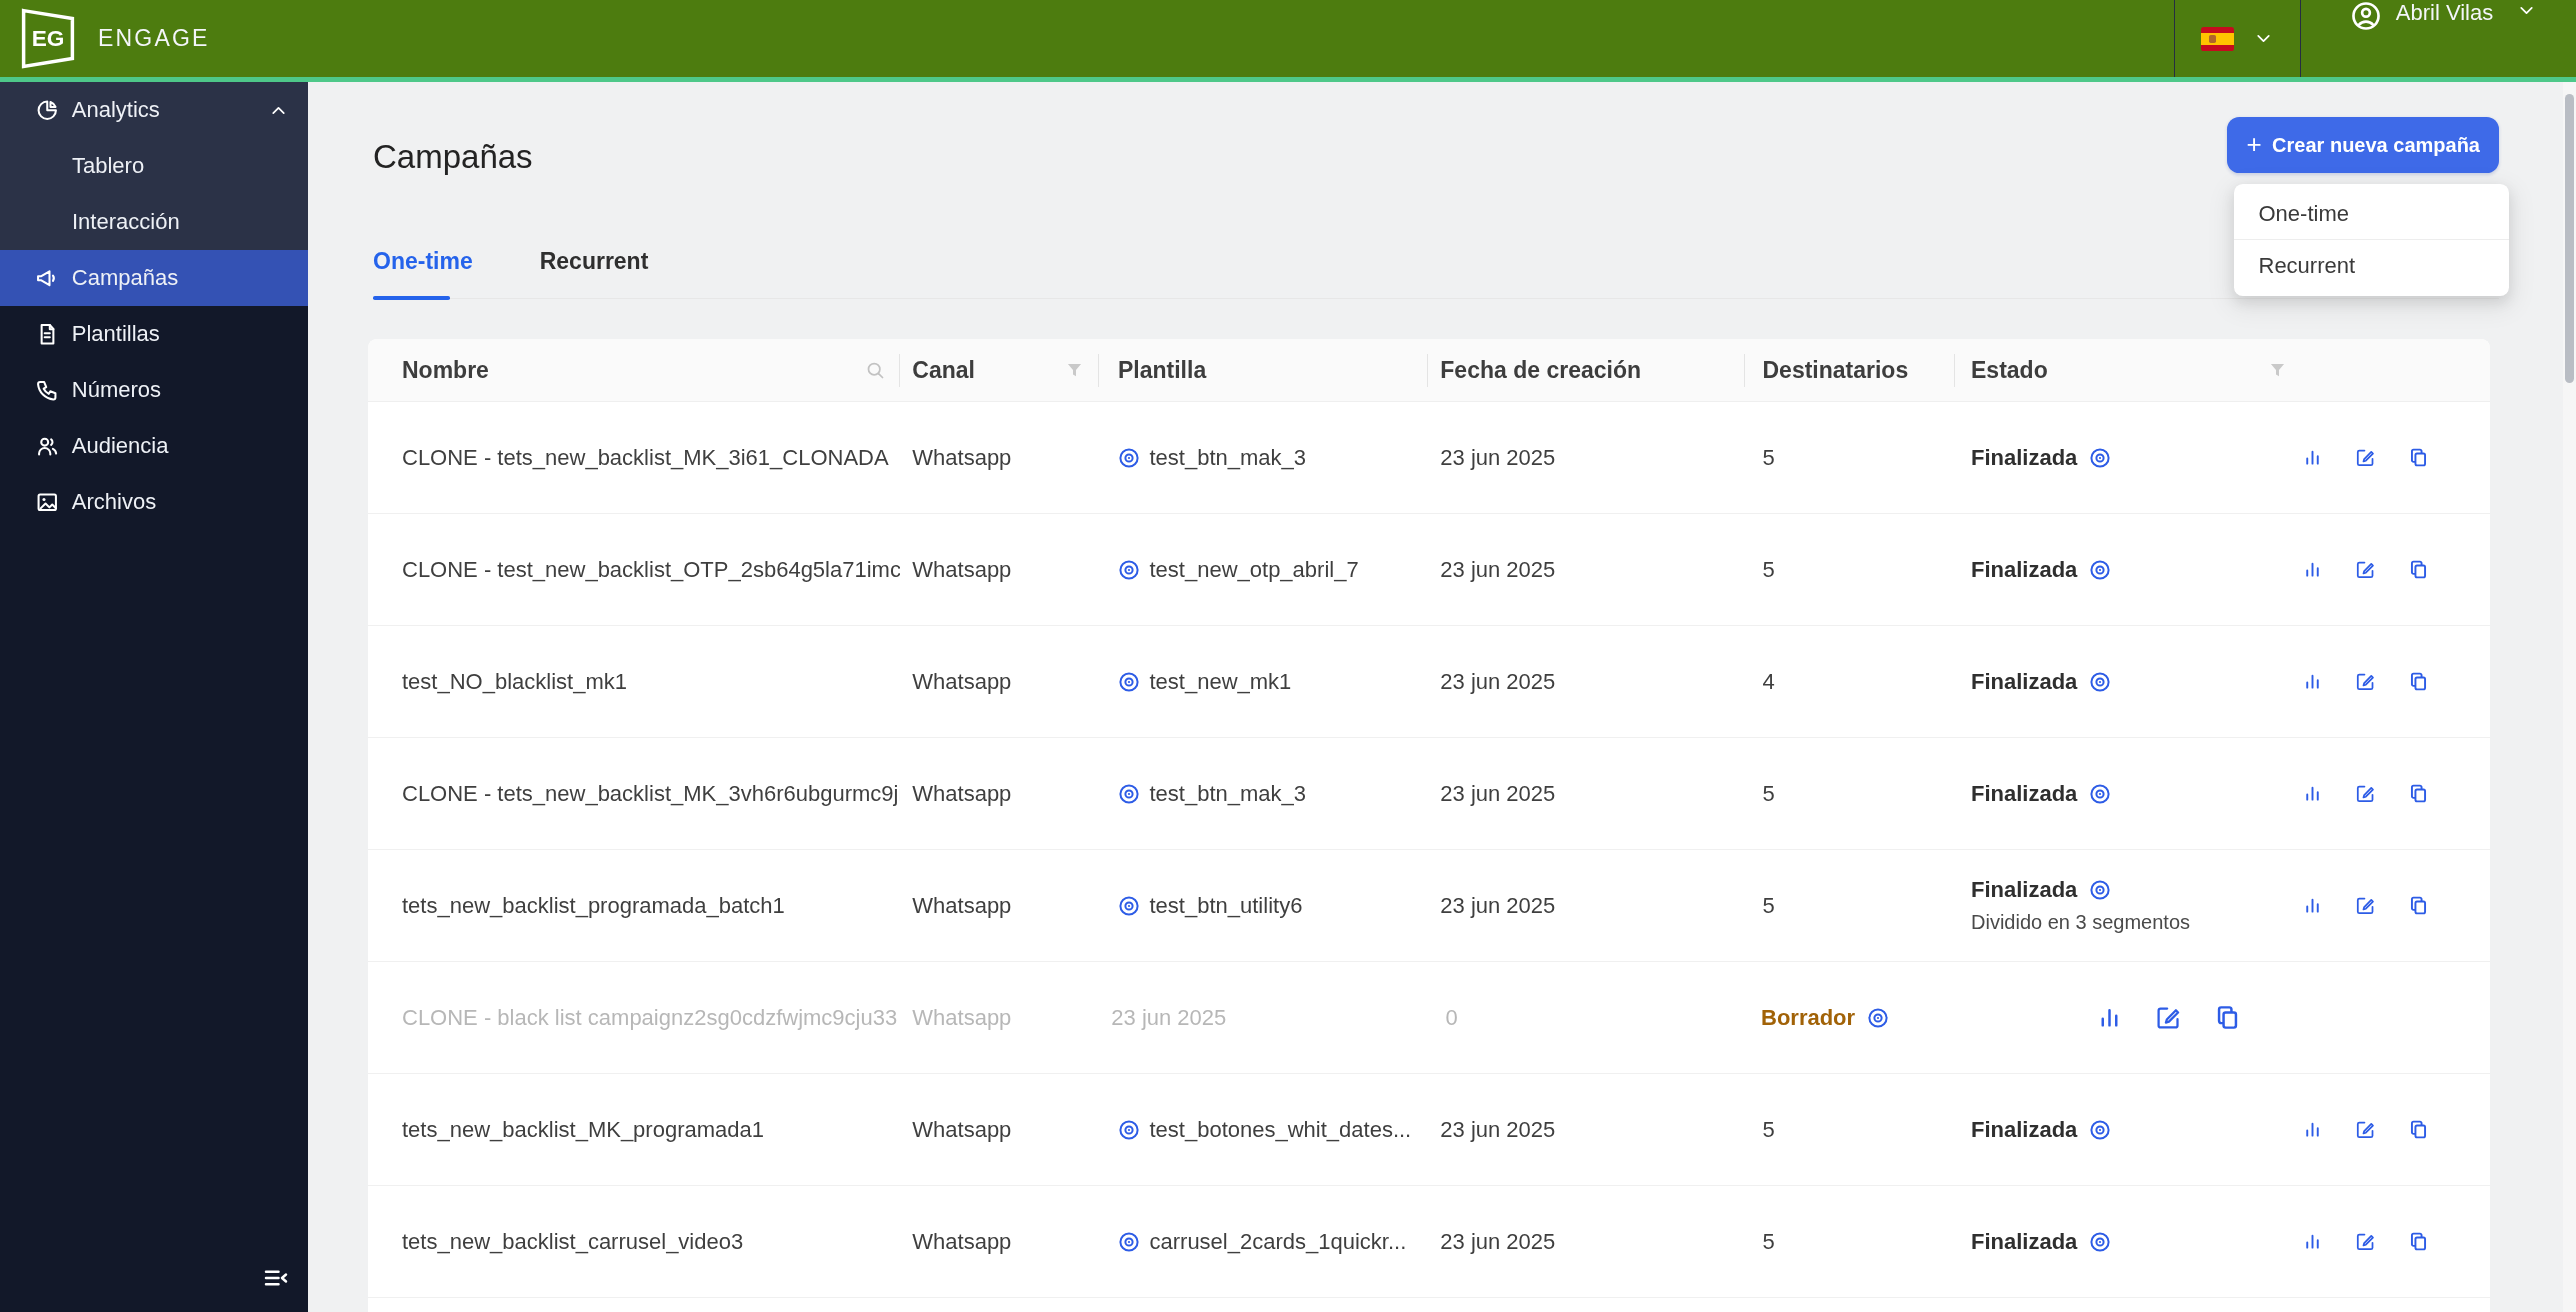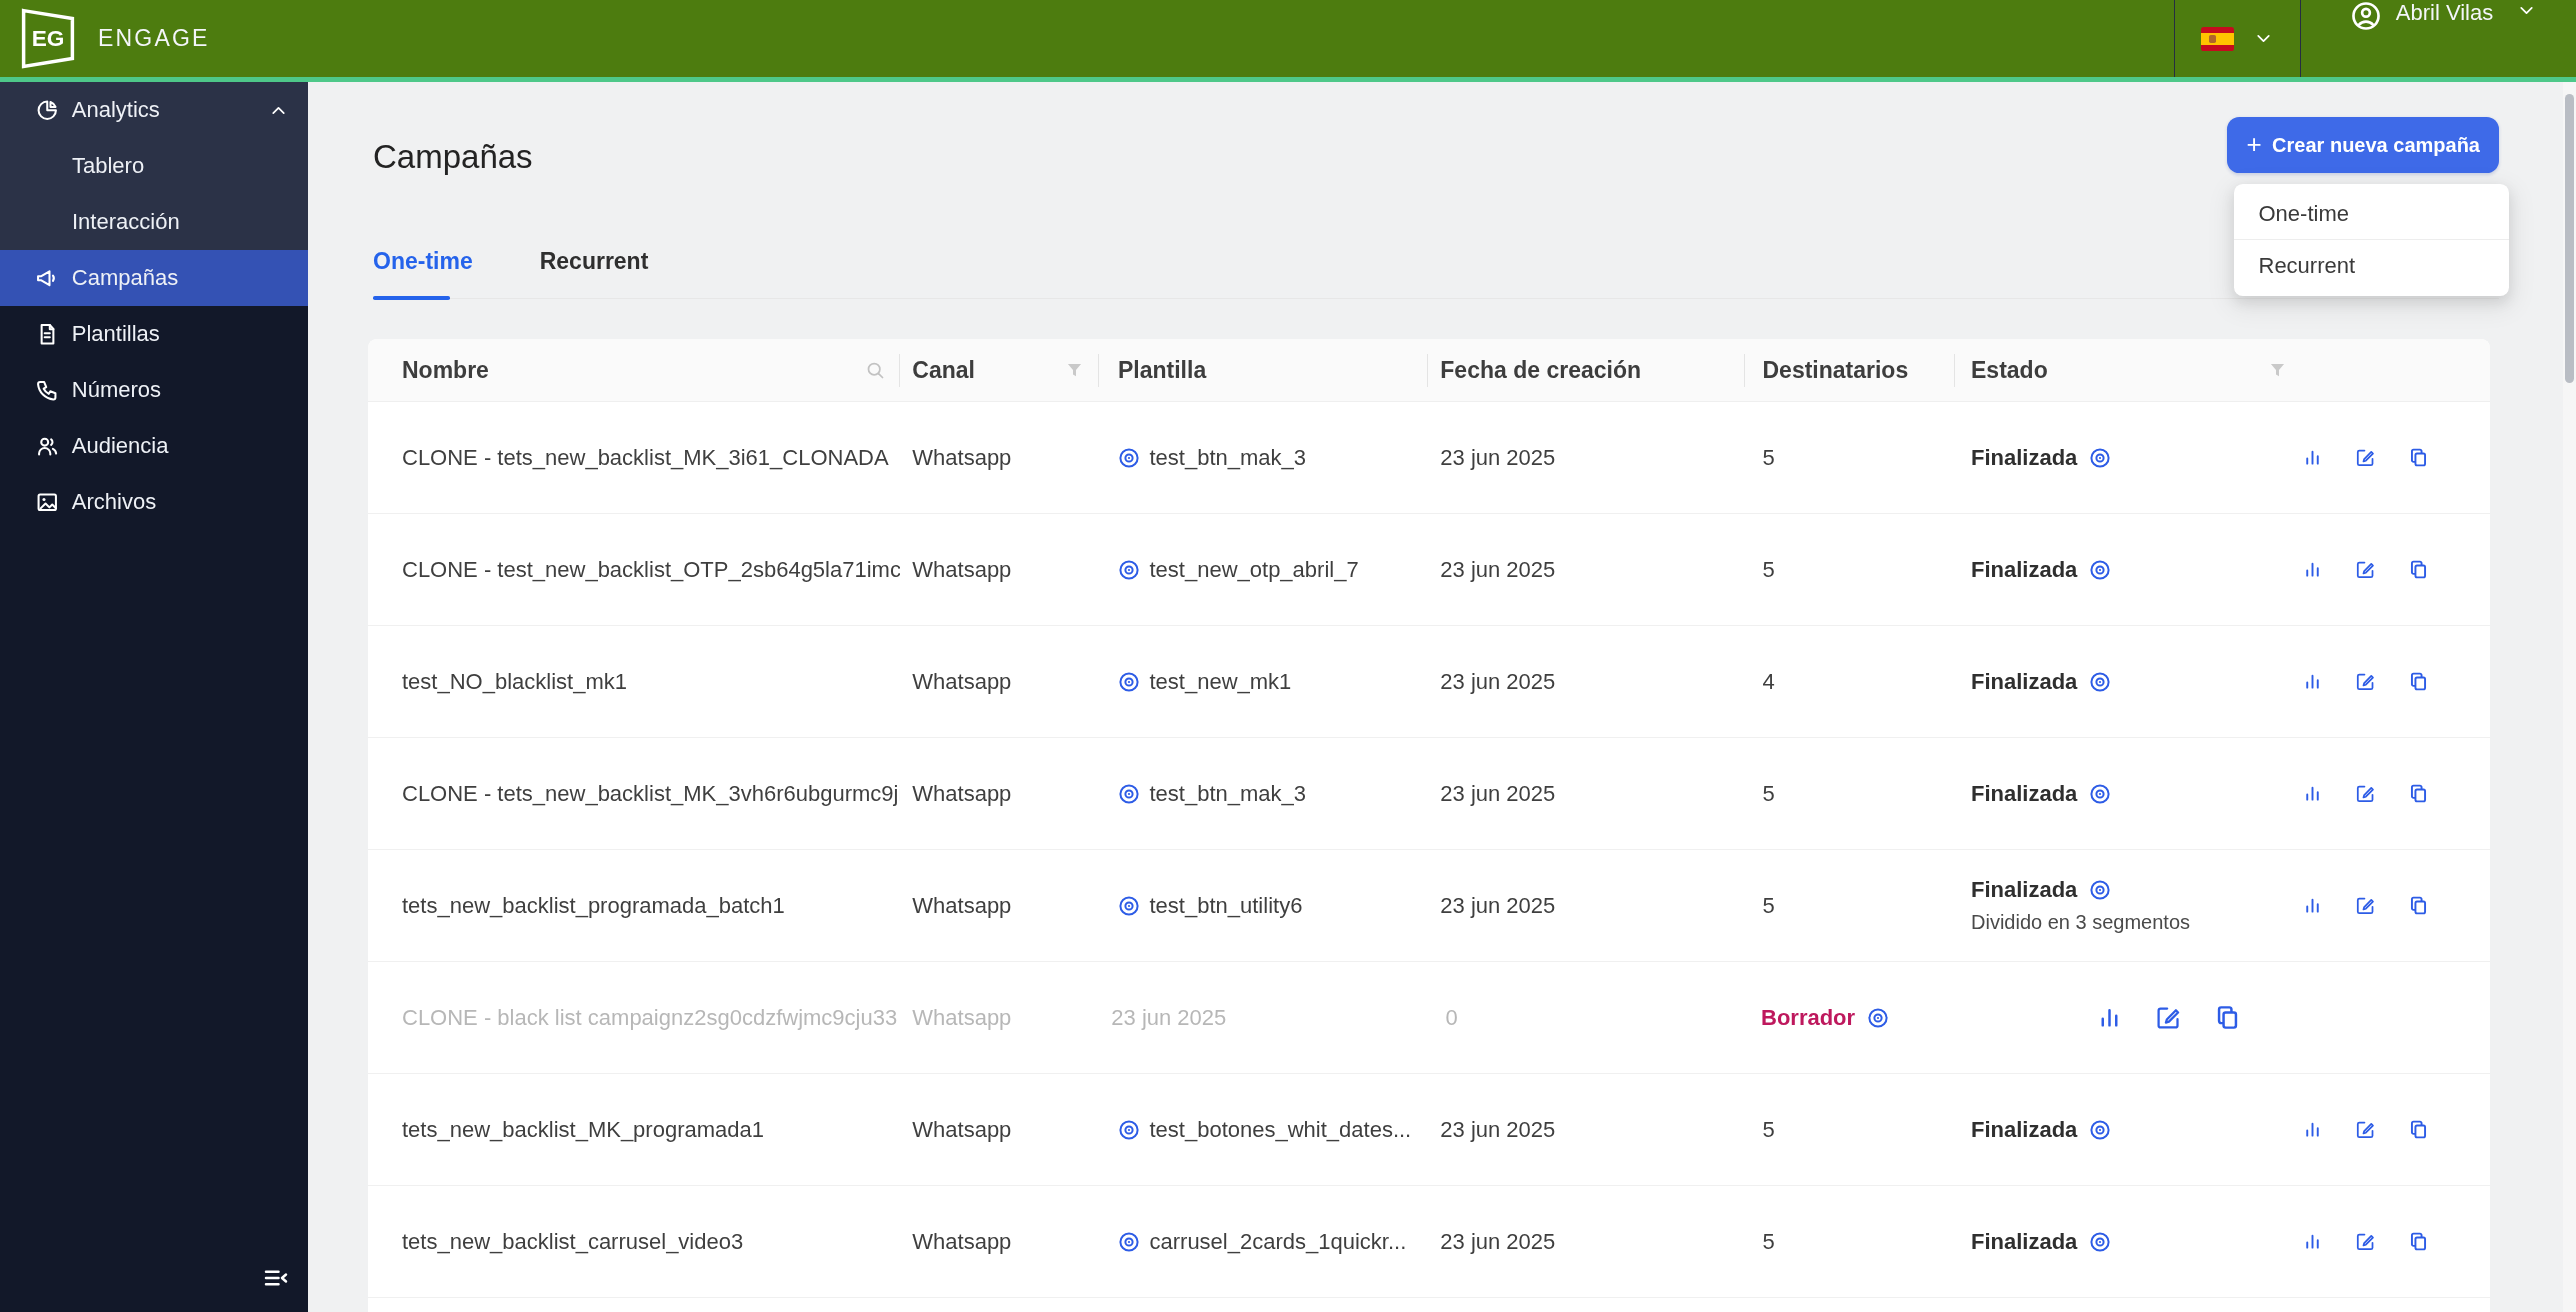--- a/index.html
+++ b/index.html
@@ -101,21 +101,21 @@
   .td.c1 { padding-left:34px; padding-right:12.3px; }
   .td.c2,.td.c4 { padding-left:12.3px; }
   .td.c5 { padding-left:17.5px; }
   .td.c3 { padding-left:17.5px; gap:9px; }
   .td.c6 { padding-left:16px; }
   .td.c7 { justify-content:flex-end; padding-right:61px; gap:32px; }
   .eye-ic { width:24px; height:24px; flex:0 0 24px; cursor:pointer; }
   .estado-box { display:flex; flex-direction:column; justify-content:center; gap:8px; }
   .estado-line { display:flex; align-items:center; gap:10.5px; }
   .estado { font-weight:700; color:#2f2f2f; }
-  .estado.borrador { color:#be185d; }
+  .estado.borrador { color:#a16207; }
   .estado-sub { font-size:20px; color:#4a4a4a; font-weight:400; }
   .act { width:27px; height:27px; cursor:pointer; }
   .trow.muted .td-text, .trow.muted .estado-sub { color:#b7b7b7; }
 
   
   .scroll-track { position:absolute; top:82px; right:0; width:13px; bottom:0; background:#f6f6f6; z-index:25; }
   .scroll-thumb { position:absolute; top:12.3px; left:1.8px; width:9.6px; height:289px; background:#b9bdc4; border-radius:5.3px; }
 </style>
 </head>
 <body>

